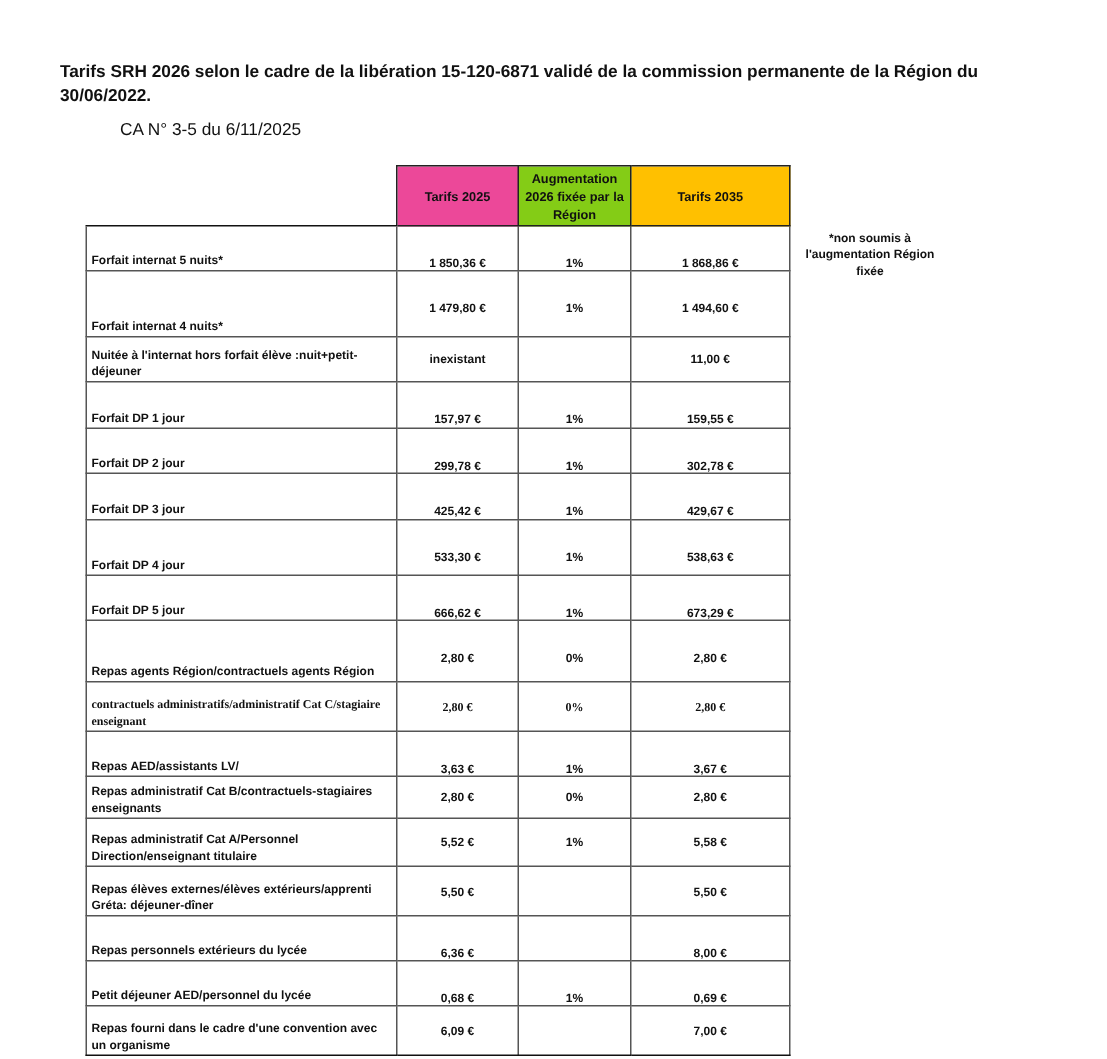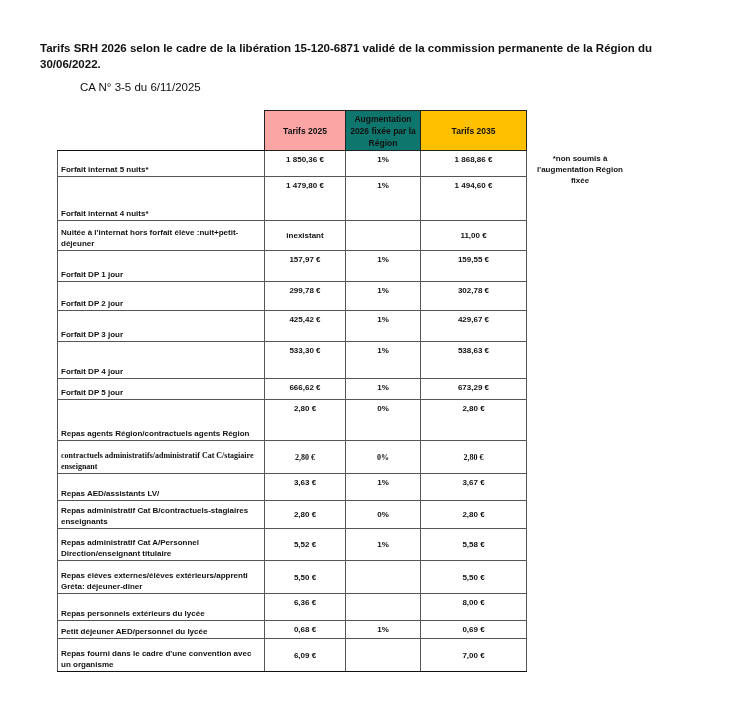--- a/index.html
+++ b/index.html
@@ -22,30 +22,30 @@
     table {
       position: absolute; left: 57px; top: 110px;
       border-collapse: collapse; font-size: 8px;
     }
     td, th { padding: 0 3px; }
     th {
       font-weight: bold; font-size: 8.5px; text-align: center; line-height: 12px;
       border: 1px solid #222;
     }
     th.blank { border: none; border-bottom: 1.5px solid #111; background: transparent; }
-    th.c25 { background: #fca5a5; }
-    th.caug { background: #0f766e; }
+    th.c25 { background: #ec4899; }
+    th.caug { background: #84cc16; }
     th.c26 { background: #ffc000; }
     td {
       border-left: 1.5px solid #555; border-right: 1.5px solid #555;
       border-bottom: 1px solid #555;
       font-weight: bold;
     }
     td.label { text-align: left; vertical-align: bottom; padding-bottom: 1px; line-height: 11px; }
-    td.num { text-align: center; vertical-align: top; padding-top: 4px; }
+    td.num { text-align: center; vertical-align: top; padding-top: 20px; }
     td.mid { vertical-align: middle; padding-top: 0; }
     tr.last td { border-bottom: 1.5px solid #111; margin-top: 24px; }
     col.c0 { width: 207px; }
     col.c1 { width: 81px; }
     col.c2 { width: 75px; }
     col.c3 { width: 106px; }
   </style>
 </head>
 <body>
 

